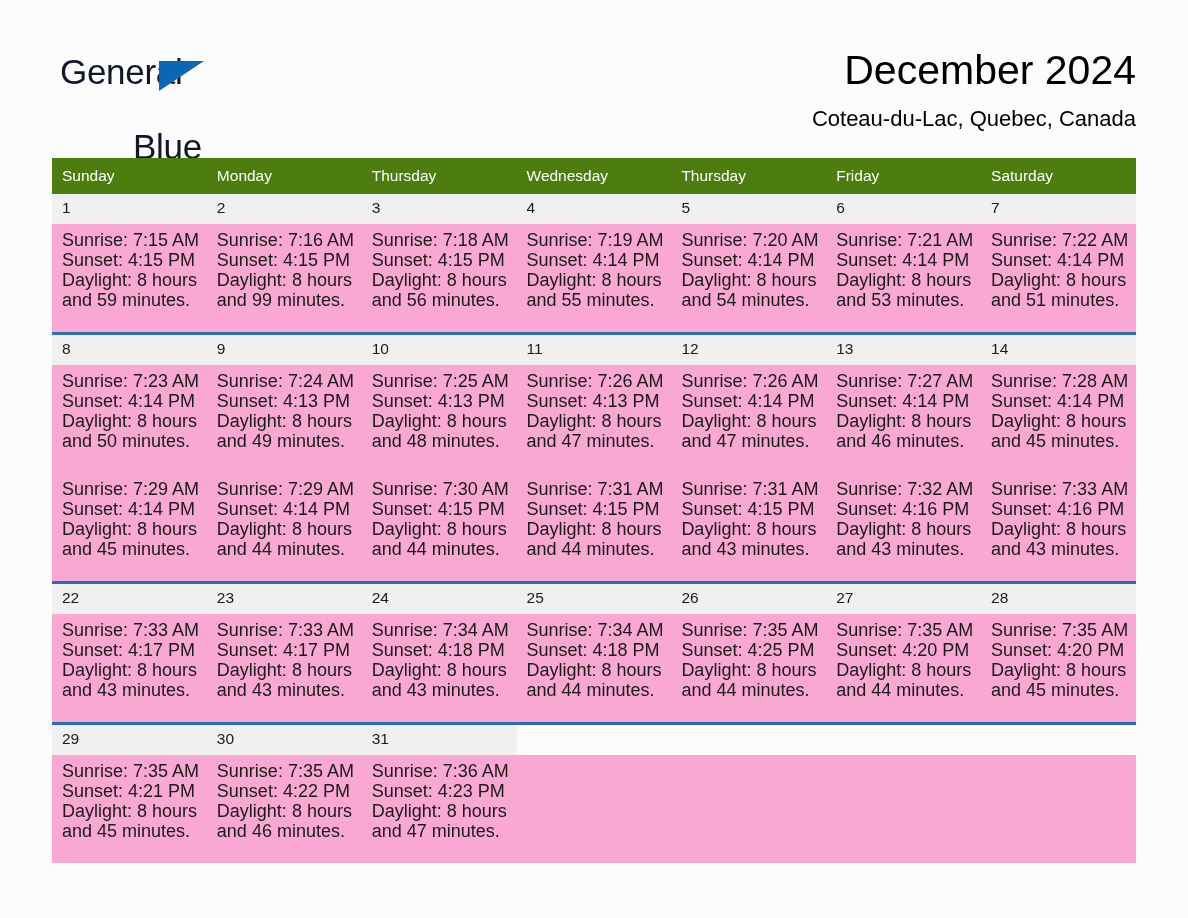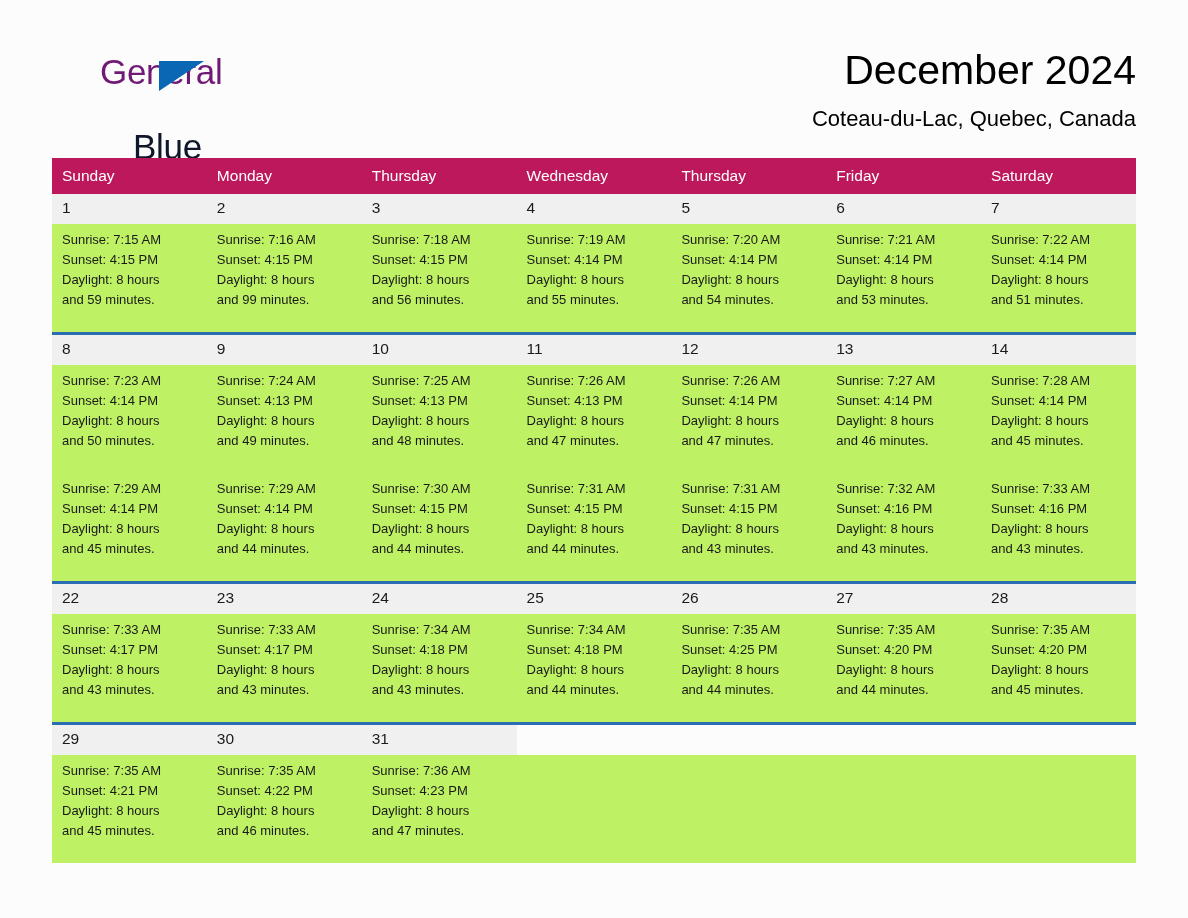--- a/index.html
+++ b/index.html
@@ -33,24 +33,23 @@
     position: absolute;
     left: 8px;
     top: 8px;
     width: 200px;
     height: 80px;
   }
   .brand-line1 {
     position: relative;
     font-size: 35px;
     line-height: 40px;
-    color: #701a75;
+    color: #0f172a;
     letter-spacing: -0.3px;
     white-space: nowrap;
-    margin-left: 40px;
   }
   .brand-tri {
     position: absolute;
     left: 99px;
     top: 9px;
     width: 0;
     height: 0;
     border-left: 45px solid #0a67b4;
     border-bottom: 30px solid transparent;
   }
@@ -91,21 +90,21 @@
     position: absolute;
     left: 52px;
     top: 158px;
     width: 1084px;
     border-collapse: collapse;
     table-layout: fixed;
   }
   .calendar col { width: 154.85px; }
 
   thead th {
-    background: #be185d;
+    background: #4d7c0f;
     color: #ffffff;
     font-size: 15.5px;
     font-weight: normal;
     text-align: left;
     padding: 8px 0 9px 10px;
     height: 19px;
     vertical-align: middle;
   }
 
   tbody tr.daterow td {
@@ -119,24 +118,24 @@
   }
   tbody tr.daterow.first td {
     border-top: none;
   }
   tbody tr.daterow td.empty {
     background: #fcfcfc;
     border-top: 3px solid #2a6db3;
   }
 
   tbody tr.inforow td {
-    background: #bef264;
+    background: #f9a8d4;
     padding: 6px 8px 10px 10px;
     vertical-align: top;
-    font-size: 13px;
+    font-size: 18px;
     line-height: 20px;
     color: #1a1a1a;
     height: 92px;
   }
   tbody tr.inforow td div { white-space: nowrap; }
 </style>
 </head>
 <body>
 
 <div class="page">

